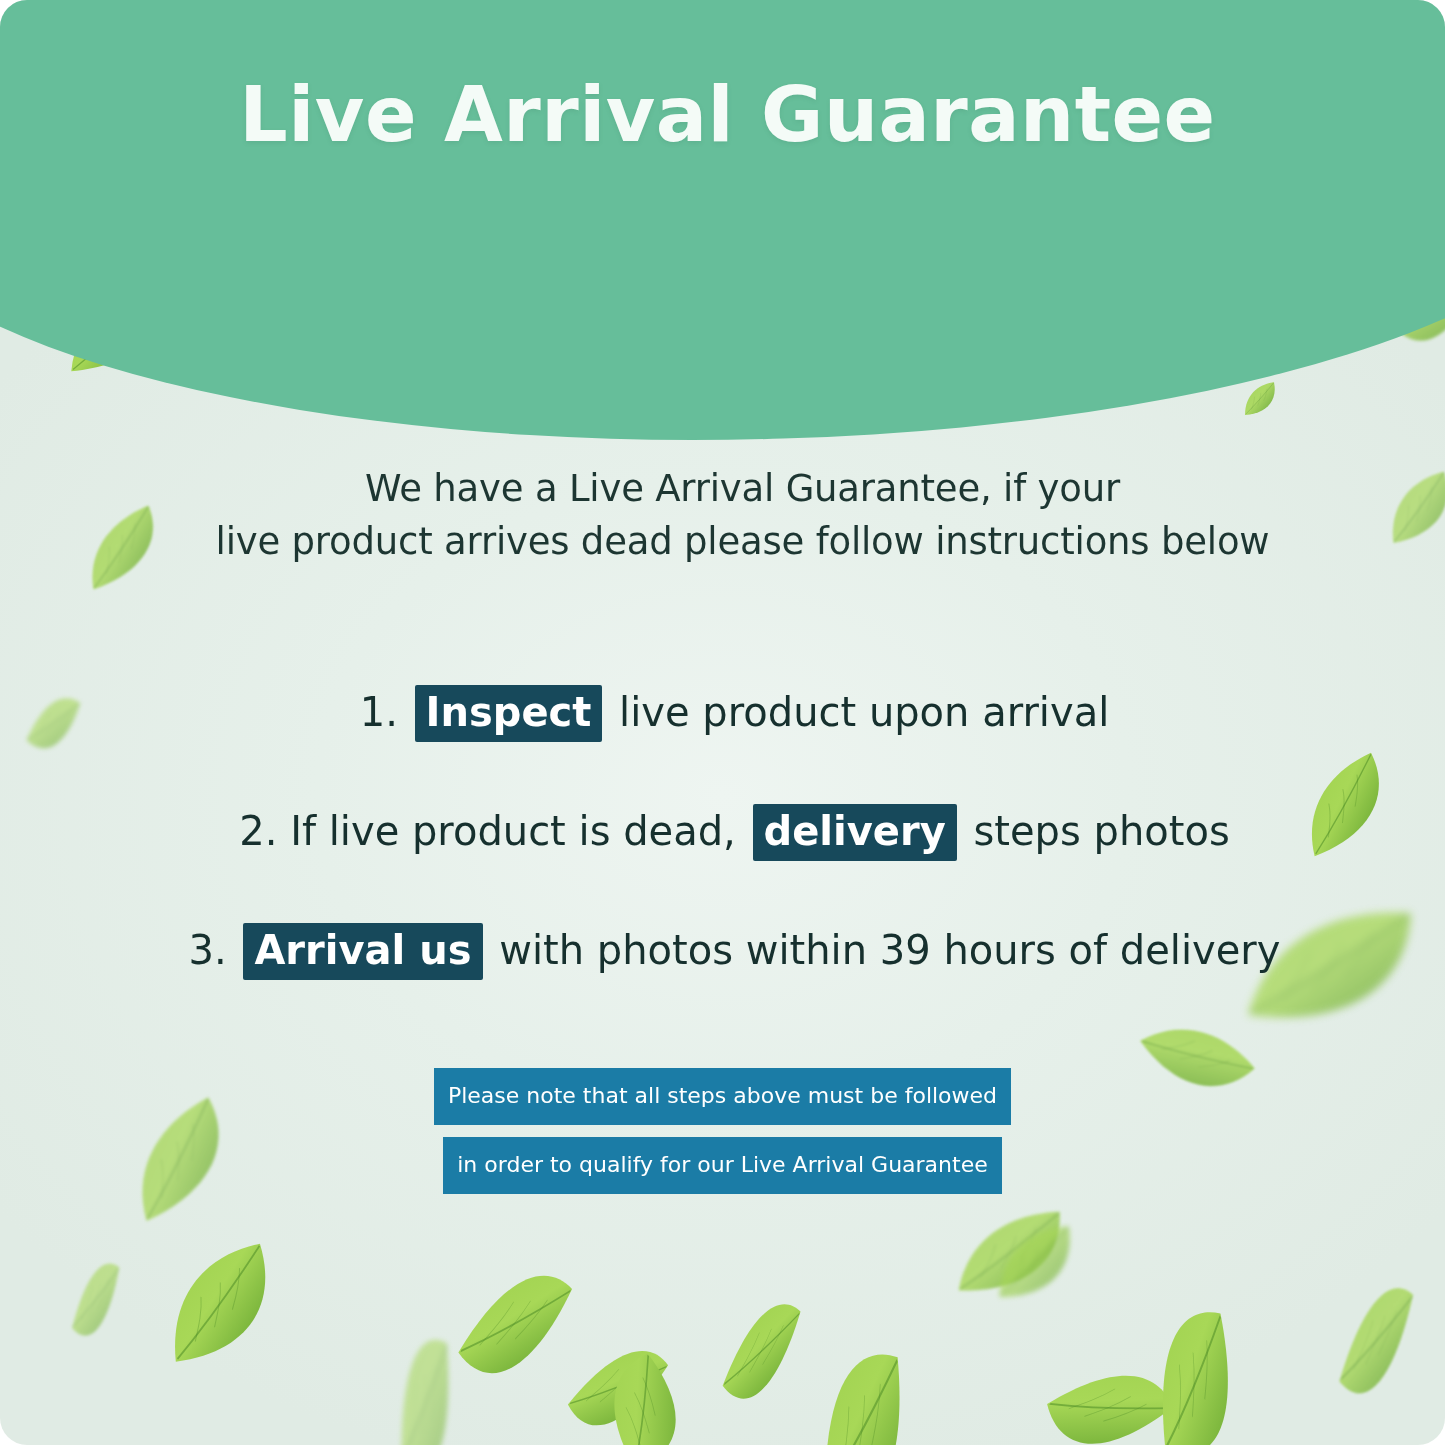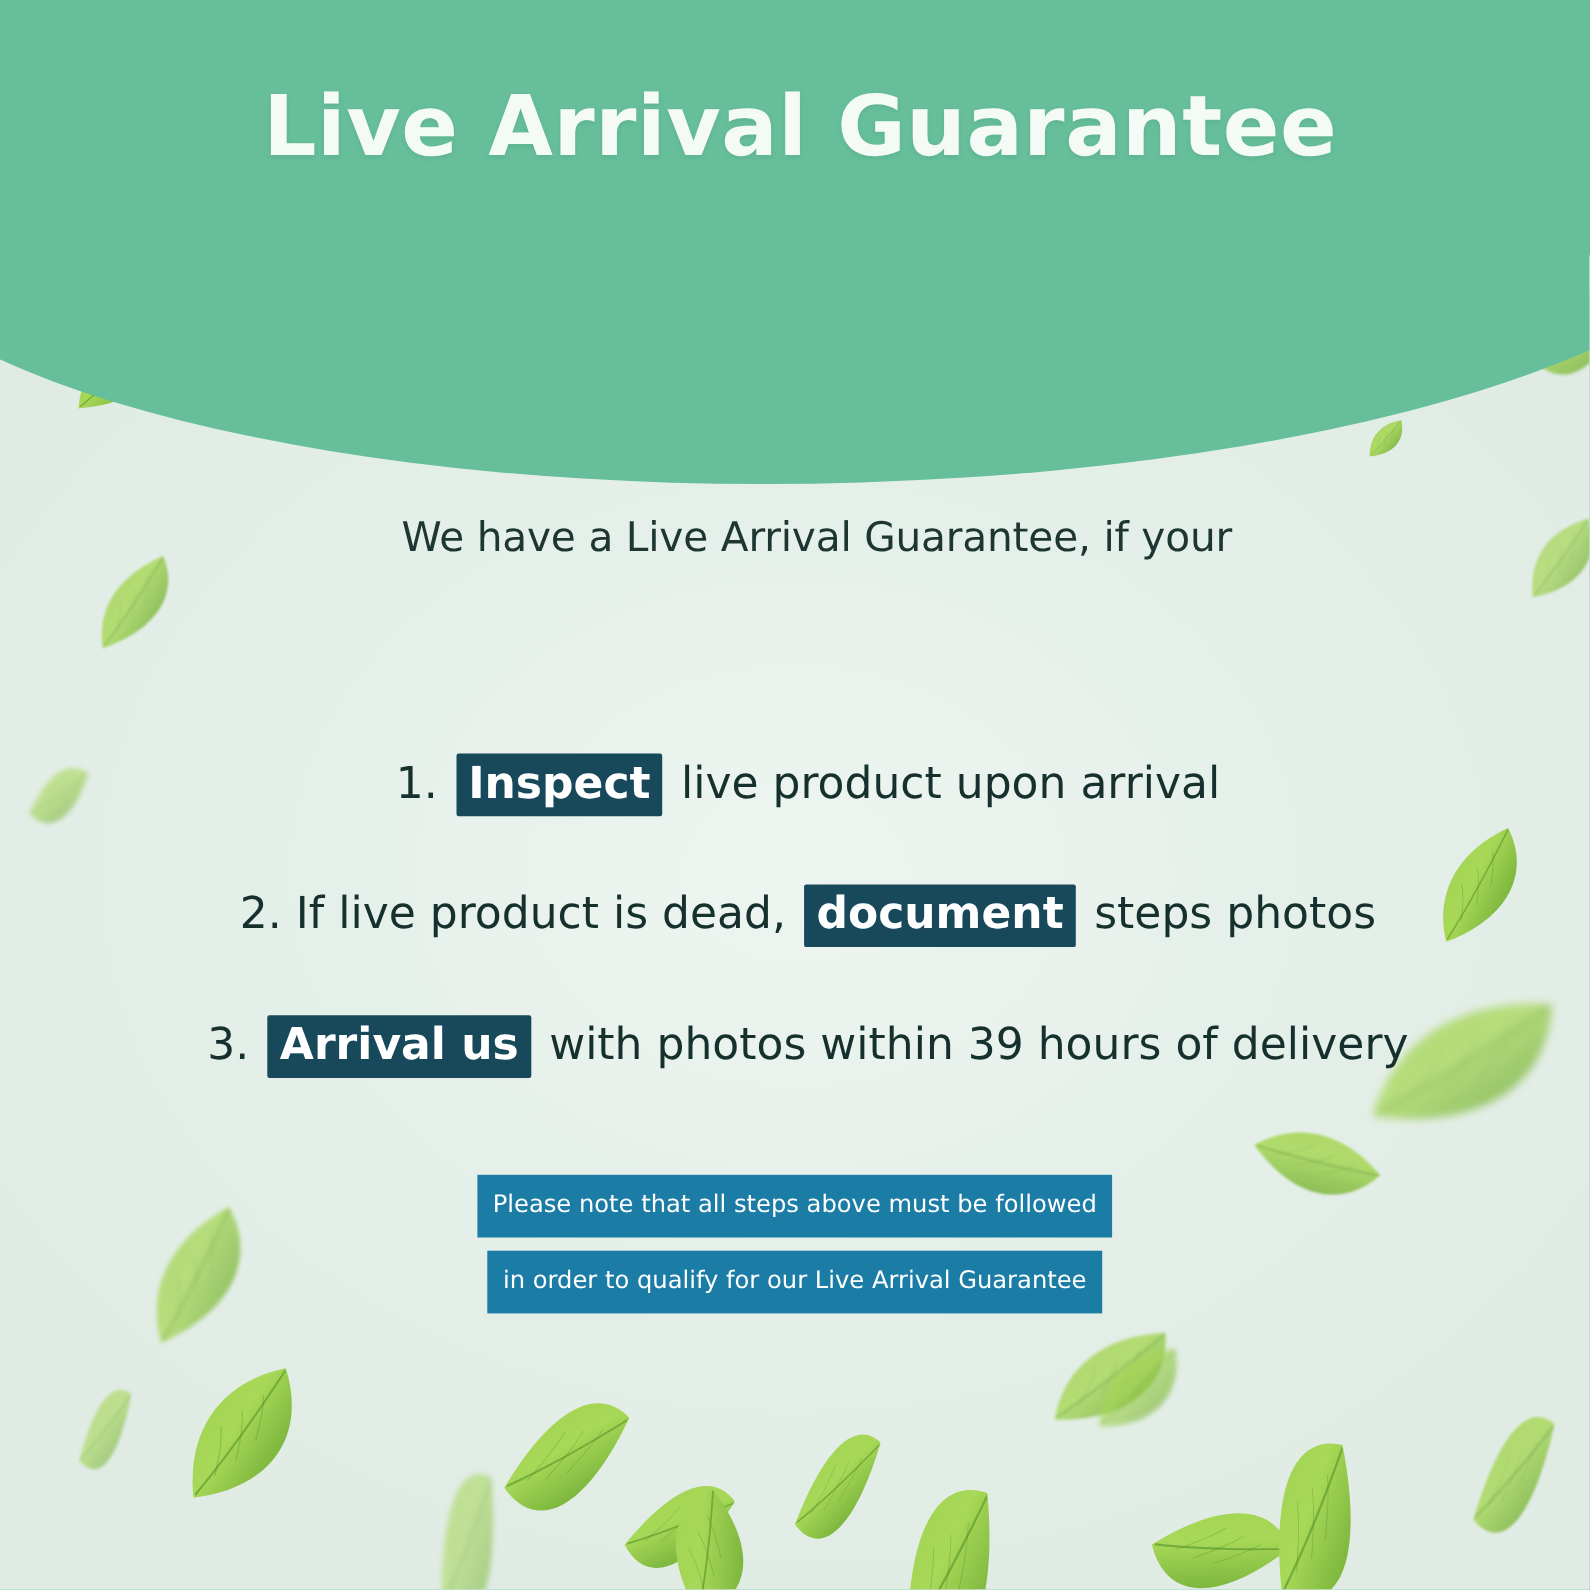--- a/index.html
+++ b/index.html
@@ -14,20 +14,21 @@
     background: #ffffff;
   }
 
   #poster {
     position: relative;
     width: 1445px;
     height: 1445px;
     overflow: hidden;
     background:
       radial-gradient(ellipse 900px 700px at 50% 55%, #eef5f1 0%, #e6f0ea 45%, #e0ebe4 100%);
+    border-radius: 27px;
   }
 
   
   .leaf-layer {
     position: absolute;
     inset: 0;
     pointer-events: none;
   }
   .leaf {
     position: absolute;
@@ -608,34 +609,35 @@
       </div>
   </div>
 
   <div class="banner"></div>
   <div class="banner-title">Live Arrival Guarantee</div>
 
   <div class="content">
 
     <div class="intro">
       <div>We have a Live Arrival Guarantee, if your</div>
+      <div>live product arrives dead please follow instructions below</div>
     </div>
 
     <div class="steps">
 
       <div class="step step-1">
         <span>1.</span>
         <span class="hl">Inspect</span>
         <span>live product upon arrival</span>
       </div>
 
       <div class="step step-2">
         <span>2.</span>
         <span>If live product is dead,</span>
-        <span class="hl">document</span>
+        <span class="hl">delivery</span>
         <span>steps photos</span>
       </div>
 
       <div class="step step-3">
         <span>3.</span>
         <span class="hl">Arrival us</span>
         <span>with photos within 39 hours of delivery</span>
       </div>
 
     </div>

